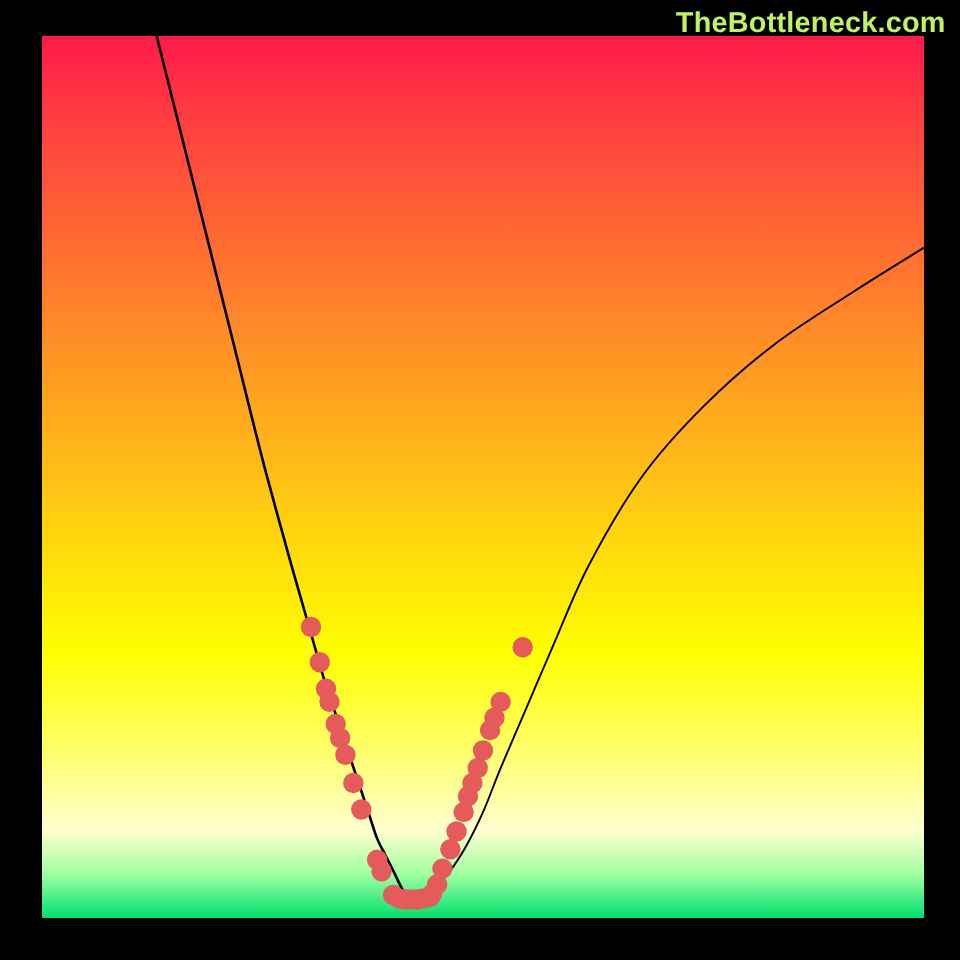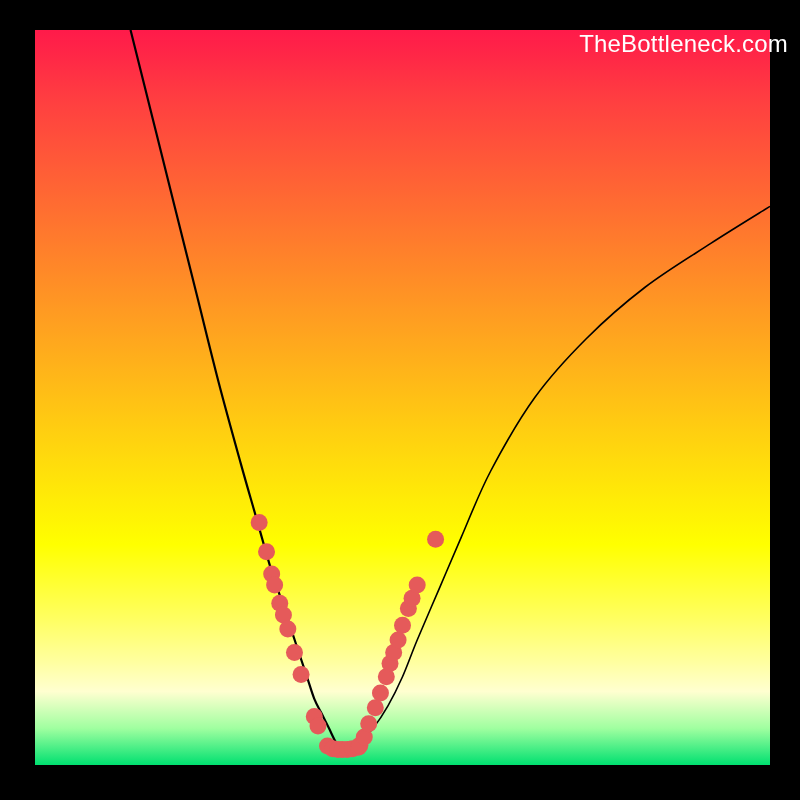--- a/index.html
+++ b/index.html
@@ -34,26 +34,25 @@
       #ffffa0 86%,
       #ffffd0 90%,
       #a0ffa0 95%,
       #00e070 100%
     );
   }
   .watermark {
     position: absolute;
     top: 6px;
     right: 12px;
-    color: #ffffff;
+    color: #bef264;
     font-size: 24px;
-    font-weight: 400;
+    font-weight: 700;
     z-index: 10;
     letter-spacing: 0.2px;
-    margin-top: 24px;
   }
   svg.curve {
     position: absolute;
     left: 0;
     top: 0;
     width: 735px;
     height: 735px;
     overflow: visible;
   }
 </style>

